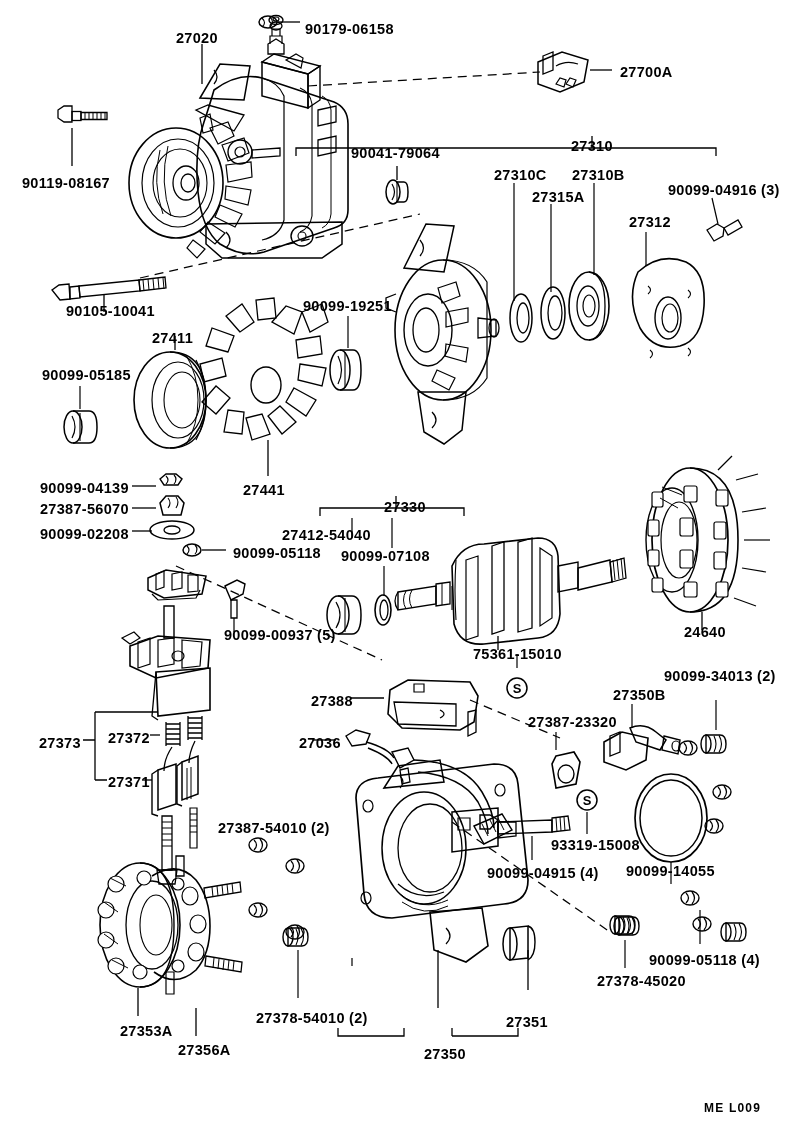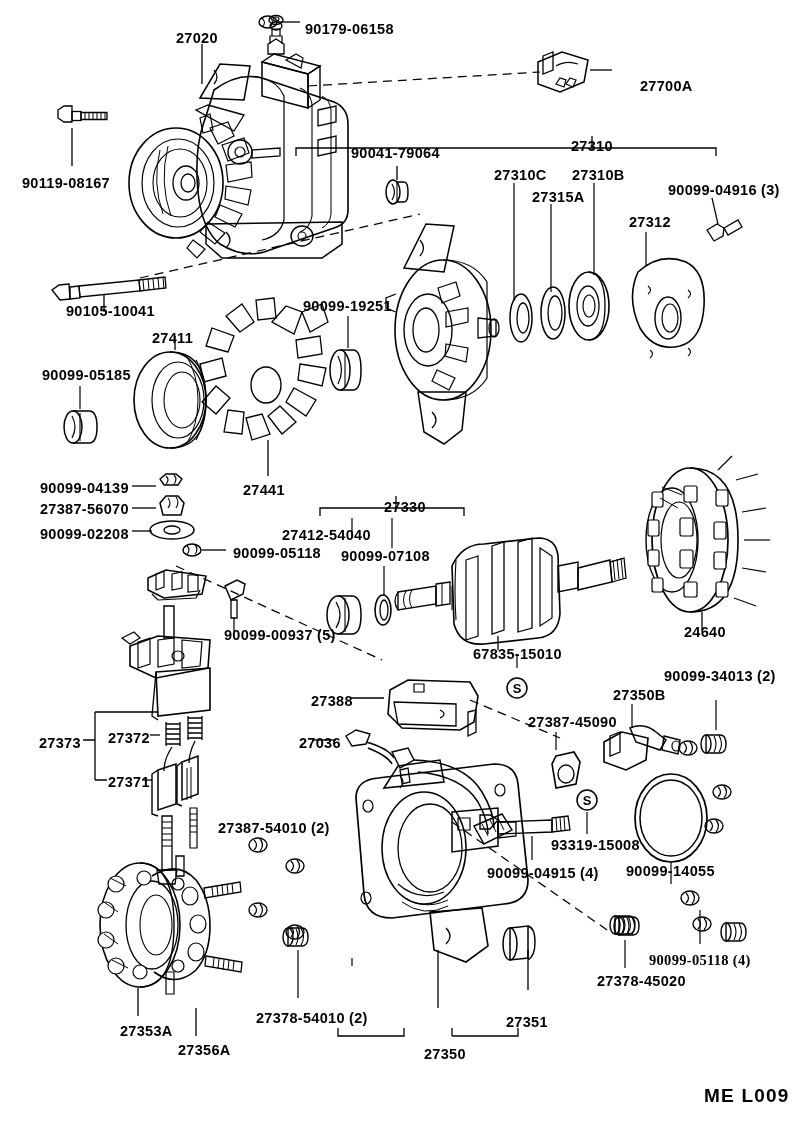--- a/index.html
+++ b/index.html
@@ -1,21 +1,21 @@
 <!DOCTYPE html>
 <html><head>
 <meta charset="utf-8">
 <style>
   html,body{margin:0;padding:0;background:#ffffff;}
   body{width:800px;height:1126px;position:relative;overflow:hidden;
        font-family:"Liberation Sans","DejaVu Sans",sans-serif;color:#000;}
   #diagram{position:absolute;left:0;top:0;width:800px;height:1126px;}
   .lbl{position:absolute;font-size:14.5px;font-weight:700;letter-spacing:.3px;
        white-space:nowrap;color:#000;line-height:1;}
-  .code{position:absolute;font-size:19px;font-weight:700;letter-spacing:1.2px;}
+  .code{position:absolute;font-size:12px;font-weight:700;letter-spacing:1.2px;margin-top:16px;}
   svg{display:block;}
   .ln{stroke:#000;fill:none;}
 </style>
 </head>
 <body>
 
 <svg id="diagram" viewBox="0 0 800 1126" xmlns="http://www.w3.org/2000/svg">
   <defs>
     <g id="hexbolt-s">
       <path class="ln" d="M0,0 l6,-4 l8,0 l0,16 l-8,0 l-6,-4 z" stroke-width="1.3" fill="#fff"></path>
@@ -558,21 +558,21 @@
     <path class="ln" d="M162,822 l10,0 M162,828 l10,0 M162,834 l10,0 M162,840 l10,0 M162,846 l10,0" stroke-width="1"></path>
     <path class="ln" d="M157,870 l20,0 l-2,14 l-16,0 z" stroke-width="1.3" fill="#fff"></path>
     <path class="ln" d="M190,808 l7,0 l0,40 l-7,0 z" stroke-width="1.2" fill="#fff"></path>
     <path class="ln" d="M190,814 l7,0 M190,820 l7,0 M190,826 l7,0 M190,832 l7,0" stroke-width="1"></path>
   </g>
 </svg>
 
 <div id="labels">
     <div class="lbl" style="left: 176px; top: 31px;">27020</div>
     <div class="lbl" style="left: 305px; top: 22px;">90179-06158</div>
-    <div class="lbl" style="left: 640px; top: 65px; margin-top: 14px;">27700A</div>
+    <div class="lbl" style="left: 620px; top: 65px;">27700A</div>
     <div class="lbl" style="left: 22px; top: 176px;">90119-08167</div>
     <div class="lbl" style="left: 351px; top: 146px;">90041-79064</div>
     <div class="lbl" style="left: 571px; top: 139px;">27310</div>
     <div class="lbl" style="left: 494px; top: 168px;">27310C</div>
     <div class="lbl" style="left: 572px; top: 168px;">27310B</div>
     <div class="lbl" style="left: 532px; top: 190px;">27315A</div>
     <div class="lbl" style="left: 668px; top: 183px;">90099-04916 (3)</div>
     <div class="lbl" style="left: 629px; top: 215px;">27312</div>
     <div class="lbl" style="left: 66px; top: 304px;">90105-10041</div>
     <div class="lbl" style="left: 152px; top: 331px;">27411</div>
@@ -581,34 +581,34 @@
     <div class="lbl" style="left: 243px; top: 483px;">27441</div>
     <div class="lbl" style="left: 40px; top: 481px;">90099-04139</div>
     <div class="lbl" style="left: 40px; top: 502px;">27387-56070</div>
     <div class="lbl" style="left: 40px; top: 527px;">90099-02208</div>
     <div class="lbl" style="left: 233px; top: 546px;">90099-05118</div>
     <div class="lbl" style="left: 384px; top: 500px;">27330</div>
     <div class="lbl" style="left: 282px; top: 528px;">27412-54040</div>
     <div class="lbl" style="left: 341px; top: 549px;">90099-07108</div>
     <div class="lbl" style="left: 684px; top: 625px;">24640</div>
     <div class="lbl" style="left: 196px; top: 628px; margin-left: 28px;">90099-00937 (5)</div>
-    <div class="lbl" style="left: 473px; top: 647px;">67835-15010</div>
+    <div class="lbl" style="left: 473px; top: 647px;">75361-15010</div>
     <div class="lbl" style="left: 664px; top: 669px;">90099-34013 (2)</div>
     <div class="lbl" style="left: 311px; top: 694px;">27388</div>
     <div class="lbl" style="left: 613px; top: 688px;">27350B</div>
-    <div class="lbl" style="left: 528px; top: 715px;">27387-45090</div>
+    <div class="lbl" style="left: 528px; top: 715px;">27387-23320</div>
     <div class="lbl" style="left: 299px; top: 736px;">27036</div>
     <div class="lbl" style="left: 39px; top: 736px;">27373</div>
     <div class="lbl" style="left: 108px; top: 731px;">27372</div>
     <div class="lbl" style="left: 108px; top: 775px;">27371</div>
     <div class="lbl" style="left: 218px; top: 821px;">27387-54010 (2)</div>
     <div class="lbl" style="left: 551px; top: 838px;">93319-15008</div>
     <div class="lbl" style="left: 487px; top: 866px;">90099-04915 (4)</div>
     <div class="lbl" style="left: 626px; top: 864px;">90099-14055</div>
-    <div class="lbl" style="left: 649px; top: 953px; font-family: Liberation Serif, serif;">90099-05118 (4)</div>
+    <div class="lbl" style="left: 649px; top: 953px;">90099-05118 (4)</div>
     <div class="lbl" style="left: 597px; top: 974px;">27378-45020</div>
     <div class="lbl" style="left: 120px; top: 1024px;">27353A</div>
     <div class="lbl" style="left: 178px; top: 1043px;">27356A</div>
     <div class="lbl" style="left: 256px; top: 1011px;">27378-54010 (2)</div>
     <div class="lbl" style="left: 506px; top: 1015px;">27351</div>
     <div class="lbl" style="left: 424px; top: 1047px;">27350</div>
   </div>
 
 <div class="code" style="left:704px;top:1085px;">ME L009</div>
 

